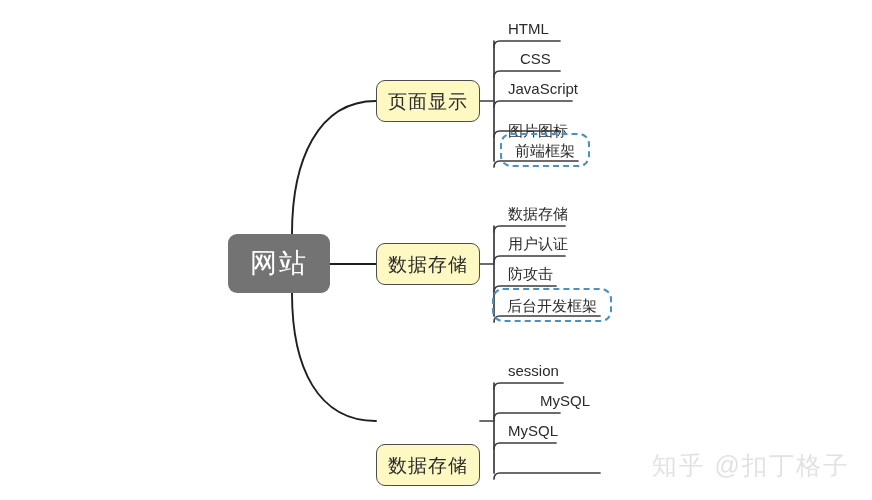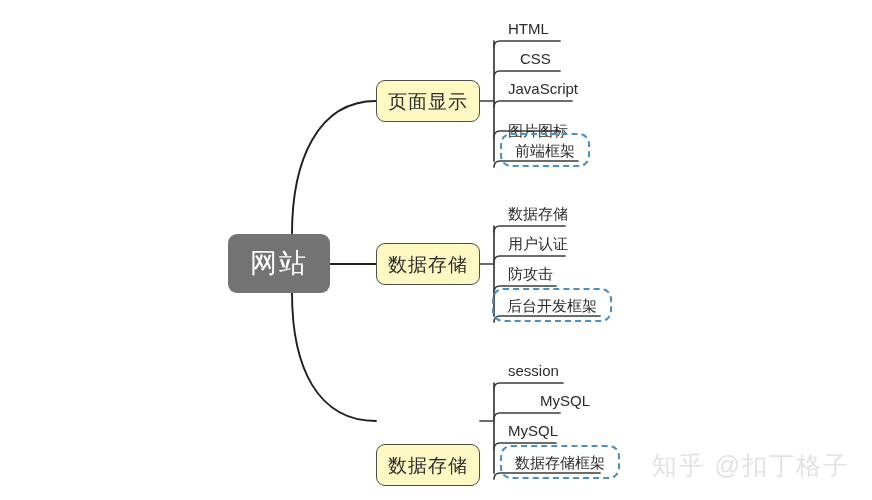--- a/index.html
+++ b/index.html
@@ -196,19 +196,16 @@
 
   <div class="leaf" style="left:508px; top:363px;">
     <span class="leaf-label">session</span>
   </div>
   <div class="leaf" style="left:508px; top:393px;margin-left:32px;">
     <span class="leaf-label">MySQL</span>
   </div>
   <div class="leaf" style="left:508px; top:423px;">
     <span class="leaf-label">MySQL</span>
   </div>
-  <div class="leaf cjk boxed" style="left:500px; top:445px;">
-    <span class="leaf-label">数据存储框架</span>
-  </div>
 
   <div class="watermark">知乎 @扣丁格子</div>
 
 </div>
 
 </body></html>

